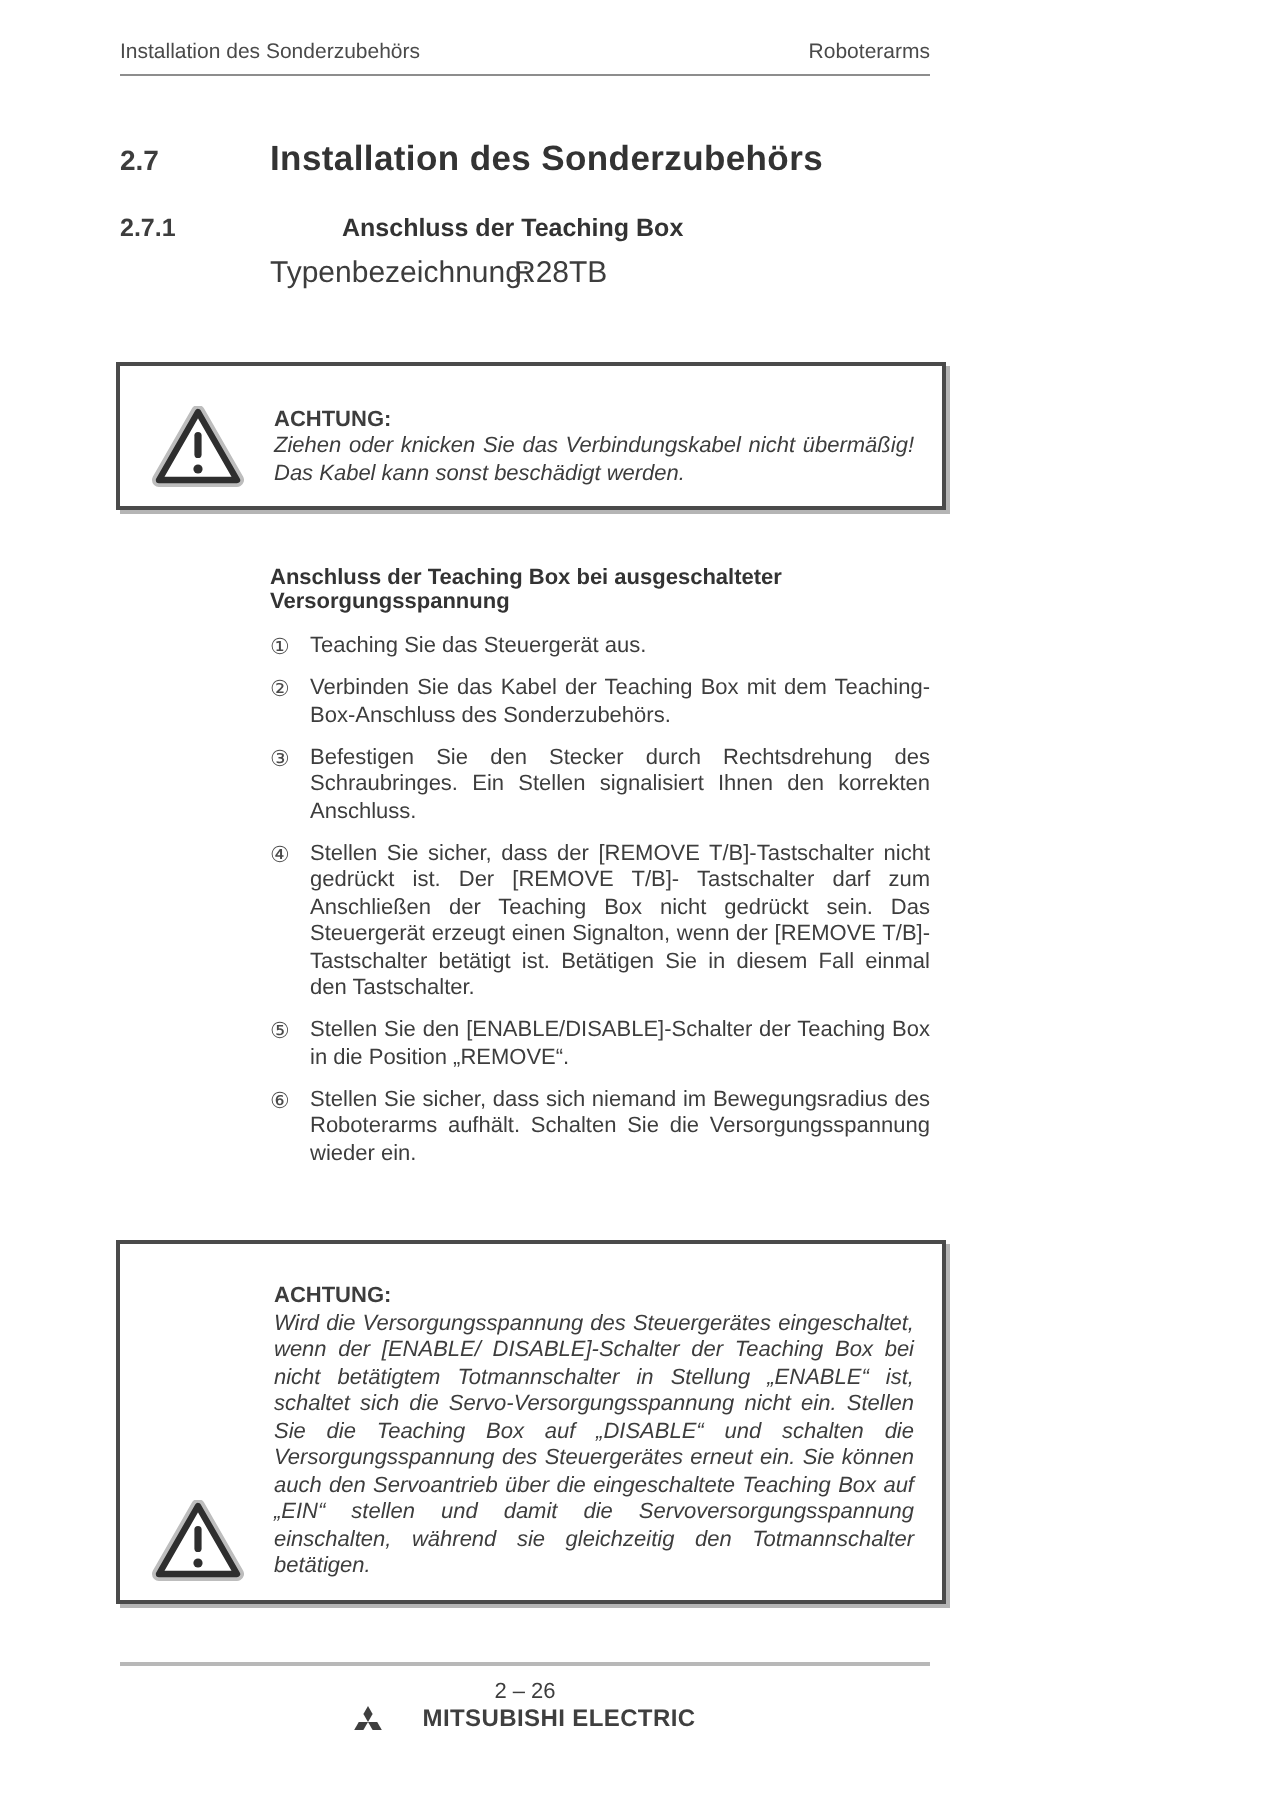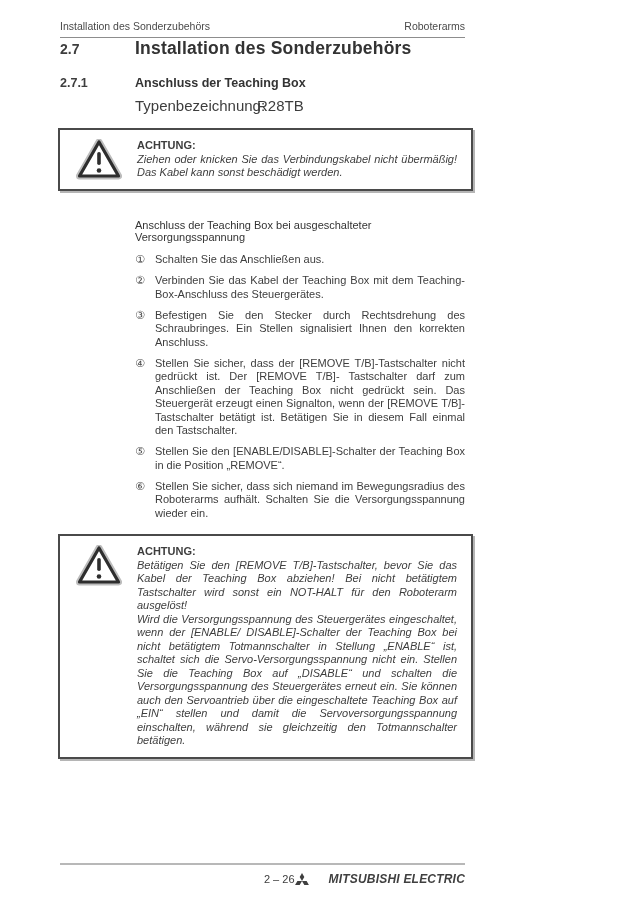--- a/index.html
+++ b/index.html
@@ -20,70 +20,71 @@
   .hdr {
     display:flex; justify-content:space-between;
     padding-top:20px;
     font-size:10.5px; color:#4a4a4a;
   }
   .hdr-rule { border-bottom:1px solid #8d8d8d; margin-top:5px; }
 
   
   .row { display:flex; }
   .num-col { width:75px; flex:none; font-weight:bold; }
-  .sec-row { align-items:baseline; }
+  .sec-row { margin-top:31px; align-items:baseline; }
   .sec-num { font-size:14px; }
   .sec-title { font-size:17.5px; font-weight:bold; color:#333; letter-spacing:0.2px; }
   .sec-intro { margin:13px 0 0 75px; font-size:11px; }
 
   .sub-row { margin-top:17px; align-items:flex-end; }
   .sub-num { font-size:12.5px; }
-  .sub-title { font-size:12.5px; font-weight:bold; color:#333; }
+  .sub-title { font-size:12.5px; font-weight:bold; color:#333;margin-left:36px; }
   .type-row { margin:7px 0 0 75px; font-size:15px; }
   .type-label { width:122px; flex:none; }
 
   .para-block { margin:23px 0 0 75px; font-size:11px; line-height:13.5px; text-align:justify; }
   .para-block p { margin:0; }
 
   
   .warnbox {
-    margin-top:14px;
+    margin-top:36px;
     margin-left:-2px; margin-right:-8px;
     border:2px solid #4a4a4a;
     box-shadow:2px 2px 0 rgba(90,90,90,0.45);
-    display:flex; align-items:flex-start;
-    padding:9px 14px 9px 0;
+    display:flex; align-items:flex-end;
+    padding:20px 14px 9px 0;
     background:#fff;
   }
   .warn-icon-col { width:77px; flex:none; display:flex; justify-content:center; }
   .warn-text { flex:1; font-size:11px; line-height:13.5px; }
   .warn-title { font-weight:bold; font-style:normal; }
   .warn-body { font-weight:normal; font-style:italic; text-align:justify; margin:0; }
   .warn-body + .warn-body { margin-top:0; }
 
   
-  .proc-heading { margin:28px 0 0 75px; font-size:11px; font-weight:normal; color:#333; }
+  .proc-heading { margin:28px 0 0 75px; font-size:11px; font-weight:bold; color:#333; }
   .steps { margin:10px 0 0 75px; }
   .step { display:flex; margin-bottom:7.5px; font-size:11px; line-height:13.5px; }
   .step-num {
     width:20px; flex:none;
     font-family:"DejaVu Sans", sans-serif;
     font-size:11px; color:#4a4a4a;
   }
   .step-text { flex:1; text-align:justify; }
 
   
   .ftr {
-    position:absolute; left:60px; right:57px; bottom:12px;
+    position:absolute; left:60px; right:57px; bottom:32px;
     border-top:2px solid #b8b8b8;
     padding-top:7px;
-    display:flex; justify-content:flex-end; align-items:center;
+    display:flex; justify-content:flex-start; align-items:center;
     font-size:11px;
+    flex-direction:column;
   }
-  .brand { display:flex; align-items:center; gap:20px;font-style:italic; }
+  .brand { display:flex; align-items:center; gap:20px; }
   .brand-name { font-weight:bold; font-size:12px; color:#3f3f3f; letter-spacing:0.2px; }
   svg { display:block; }
 </style>
 </head>
 <body>
 
 <div class="page">
 
   <div class="hdr">
     <span>Installation des Sonderzubehörs</span>
@@ -118,25 +119,25 @@
     <div class="warn-text">
       <div class="warn-title">ACHTUNG:</div>
       <p class="warn-body">Ziehen oder knicken Sie das Verbindungskabel nicht übermäßig! Das Kabel kann sonst beschädigt werden.</p>
     </div>
   </div>
 
   <div class="proc-heading">Anschluss der Teaching Box bei ausgeschalteter Versorgungsspannung</div>
   <div class="steps">
     <div class="step">
       <span class="step-num">①</span>
-      <span class="step-text">Schalten Sie das Anschließen aus.</span>
+      <span class="step-text">Teaching Sie das Steuergerät aus.</span>
     </div>
     <div class="step">
       <span class="step-num">②</span>
-      <span class="step-text">Verbinden Sie das Kabel der Teaching Box mit dem Teaching-Box-Anschluss des Steuergerätes.</span>
+      <span class="step-text">Verbinden Sie das Kabel der Teaching Box mit dem Teaching-Box-Anschluss des Sonderzubehörs.</span>
     </div>
     <div class="step">
       <span class="step-num">③</span>
       <span class="step-text">Befestigen Sie den Stecker durch Rechtsdrehung des Schraubringes. Ein Stellen signalisiert Ihnen den korrekten Anschluss.</span>
     </div>
     <div class="step">
       <span class="step-num">④</span>
       <span class="step-text">Stellen Sie sicher, dass der [REMOVE T/B]-Tastschalter nicht gedrückt ist. Der [REMOVE T/B]- Tastschalter darf zum Anschließen der Teaching Box nicht gedrückt sein. Das Steuergerät erzeugt einen Signalton, wenn der [REMOVE T/B]-Tastschalter betätigt ist. Betätigen Sie in diesem Fall einmal den Tastschalter.</span>
     </div>
     <div class="step">
@@ -153,21 +154,20 @@
     <div class="warn-icon-col">
       <svg width="46" height="41" viewBox="0 0 46 41">
         <path d="M23 3 L42.5 37 L3.5 37 Z" fill="#ffffff" stroke="#bdbdbd" stroke-width="7" stroke-linejoin="round"></path>
         <path d="M23 3 L42.5 37 L3.5 37 Z" fill="#ffffff" stroke="#2e2e2e" stroke-width="3.2" stroke-linejoin="round"></path>
         <rect x="21.2" y="13" width="3.6" height="13" rx="1.8" fill="#2e2e2e"></rect>
         <circle cx="23" cy="31.5" r="2.3" fill="#2e2e2e"></circle>
       </svg>
     </div>
     <div class="warn-text">
       <div class="warn-title">ACHTUNG:</div>
-      <p class="warn-body">Betätigen Sie den [REMOVE T/B]-Tastschalter, bevor Sie das Kabel der Teaching Box abziehen! Bei nicht betätigtem Tastschalter wird sonst ein NOT-HALT für den Roboterarm ausgelöst!</p>
       <p class="warn-body">Wird die Versorgungsspannung des Steuergerätes eingeschaltet, wenn der [ENABLE/ DISABLE]-Schalter der Teaching Box bei nicht betätigtem Totmannschalter in Stellung „ENABLE“ ist, schaltet sich die Servo-Versorgungsspannung nicht ein. Stellen Sie die Teaching Box auf „DISABLE“ und schalten die Versorgungsspannung des Steuergerätes erneut ein. Sie können auch den Servoantrieb über die eingeschaltete Teaching Box auf „EIN“ stellen und damit die Servoversorgungsspannung einschalten, während sie gleichzeitig den Totmannschalter betätigen.</p>
     </div>
   </div>
 
   <div class="ftr">
     <span>2 – 26</span>
     <span class="brand">
       <svg width="14" height="12" viewBox="0 0 347 301">
         <g fill="#3f3f3f">
           <polygon points="173.5,0 231.4,100.2 173.5,200.5 115.6,100.2"></polygon>

